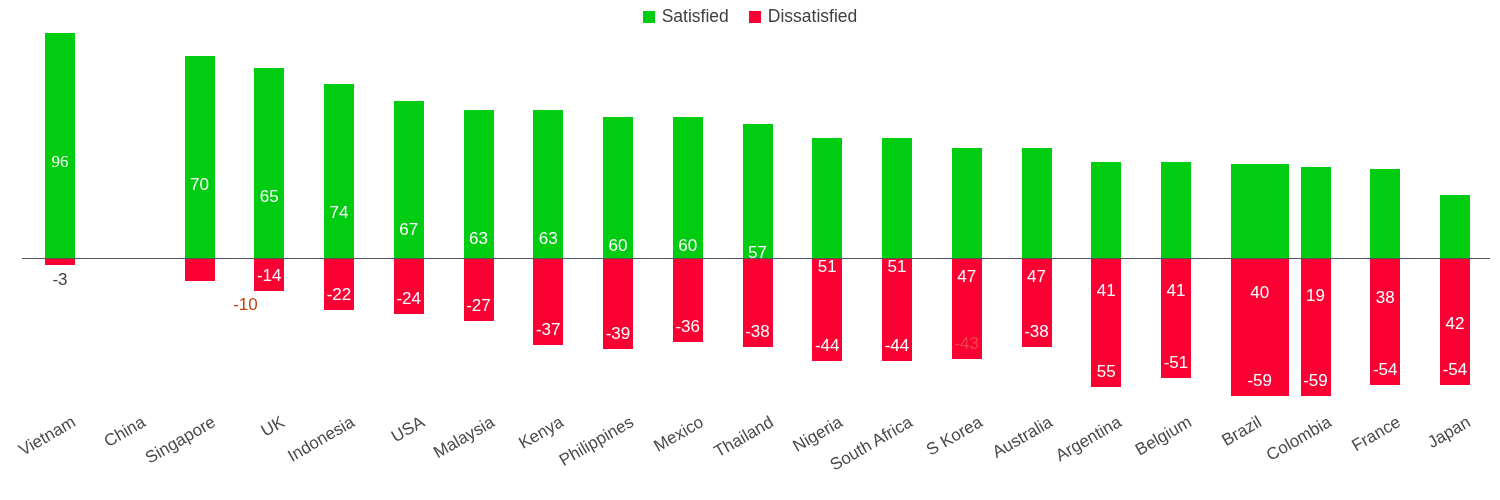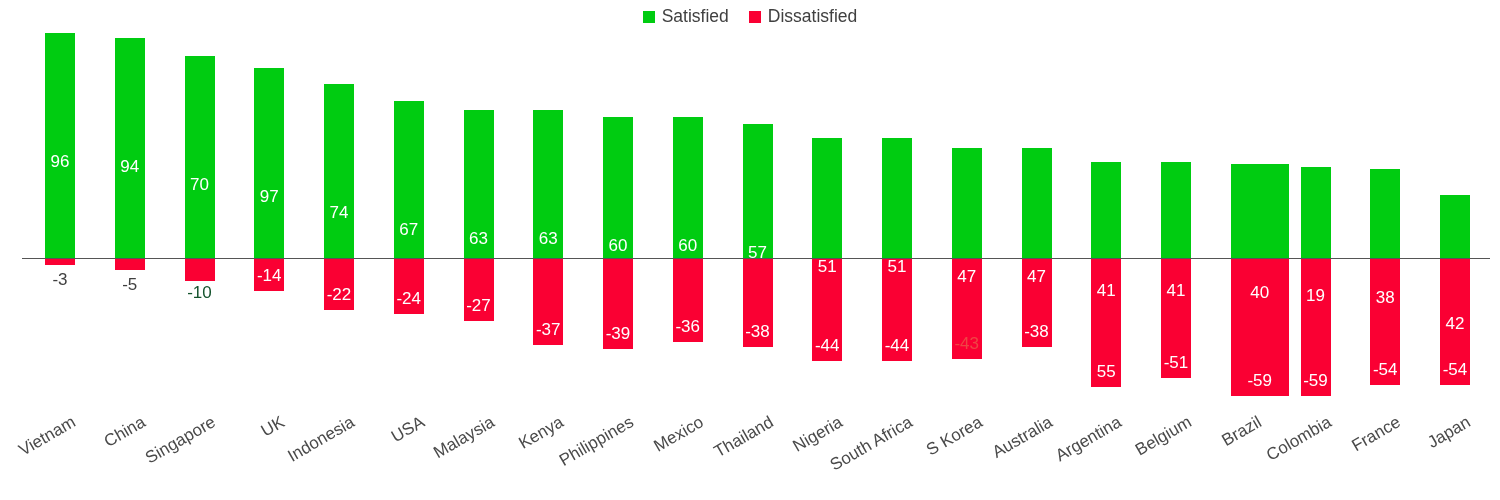--- a/index.html
+++ b/index.html
@@ -120,42 +120,36 @@
       <span class="legend-swatch" style="background: rgb(250, 0, 51);"></span>
       <span class="legend-label">Dissatisfied</span>
     </div>
   </div>
 
   <div id="plot">
     <div id="zero-axis" style="background: rgb(85, 85, 85);"></div>
 
   <div class="bar-group" style="left: 45px; width: 30px;">
         <div class="bar bar-pos" style="background: rgb(0, 204, 17); top: 32.88px; height: 225.12px;"></div>
-        <div class="bar-value" style="color: rgb(255, 255, 255); top: 152.88px;">96</div>
+        <div class="bar-value" style="color: rgb(255, 255, 255); top: 152.88px; font-family: Liberation Serif, serif;">96</div>
         <div class="bar bar-neg" style="background: rgb(250, 0, 51); top: 258px; height: 7.035px;"></div>
         <div class="bar-value outside" style="color: rgb(63, 63, 63); top: 271.035px;">-3</div>
       </div>
       <div class="cat-label" style="left: -126px; width: 200px; top: 412px;">Vietnam</div>
-      <div class="bar-group" style="left: 114.75px; width: 30px;">
-        <div class="bar bar-pos" style="background: rgb(0, 204, 17); top: 37.57px; height: 220.43px;"></div>
-        <div class="bar-value" style="color: rgb(255, 255, 255); top: 157.57px;">94</div>
-        <div class="bar bar-neg" style="background: rgb(250, 0, 51); top: 258px; height: 11.725px;"></div>
-        <div class="bar-value outside" style="color: rgb(63, 63, 63); top: 275.725px;">-5</div>
-      </div>
       <div class="cat-label" style="left: -56.25px; width: 200px; top: 412px;">China</div>
       <div class="bar-group" style="left: 184.5px; width: 30px;">
         <div class="bar bar-pos" style="background: rgb(0, 204, 17); top: 56.33px; height: 201.67px;"></div>
         <div class="bar-value" style="color: rgb(255, 255, 255); top: 176.33px;">70</div>
         <div class="bar bar-neg" style="background: rgb(250, 0, 51); top: 258px; height: 23.45px;"></div>
-        <div class="bar-value outside" style="color: #14532d; top: 284px;">-10</div>
+        <div class="bar-value outside" style="color: #c2410c; top: 296px; margin-left: 46px;">-10</div>
       </div>
       <div class="cat-label" style="left: 13.5px; width: 200px; top: 412px;">Singapore</div>
       <div class="bar-group" style="left: 254.25px; width: 30px;">
         <div class="bar bar-pos" style="background: rgb(0, 204, 17); top: 68.055px; height: 189.945px;"></div>
-        <div class="bar-value" style="color: rgb(255, 255, 255); top: 188.055px;">97</div>
+        <div class="bar-value" style="color: rgb(255, 255, 255); top: 188.055px;">65</div>
         <div class="bar bar-neg" style="background: rgb(250, 0, 51); top: 258px; height: 32.83px;"></div>
         <div class="bar-value" style="color: rgb(255, 255, 255); top: 266.83px;">-14</div>
       </div>
       <div class="cat-label" style="left: 83.25px; width: 200px; top: 412px;">UK</div>
       <div class="bar-group" style="left: 324px; width: 30px;">
         <div class="bar bar-pos" style="background: rgb(0, 204, 17); top: 84.47px; height: 173.53px;"></div>
         <div class="bar-value" style="color: rgb(255, 255, 255); top: 204.47px;">74</div>
         <div class="bar bar-neg" style="background: rgb(250, 0, 51); top: 258px; height: 51.59px;"></div>
         <div class="bar-value" style="color: rgb(255, 255, 255); top: 285.59px;">-22</div>
       </div>

